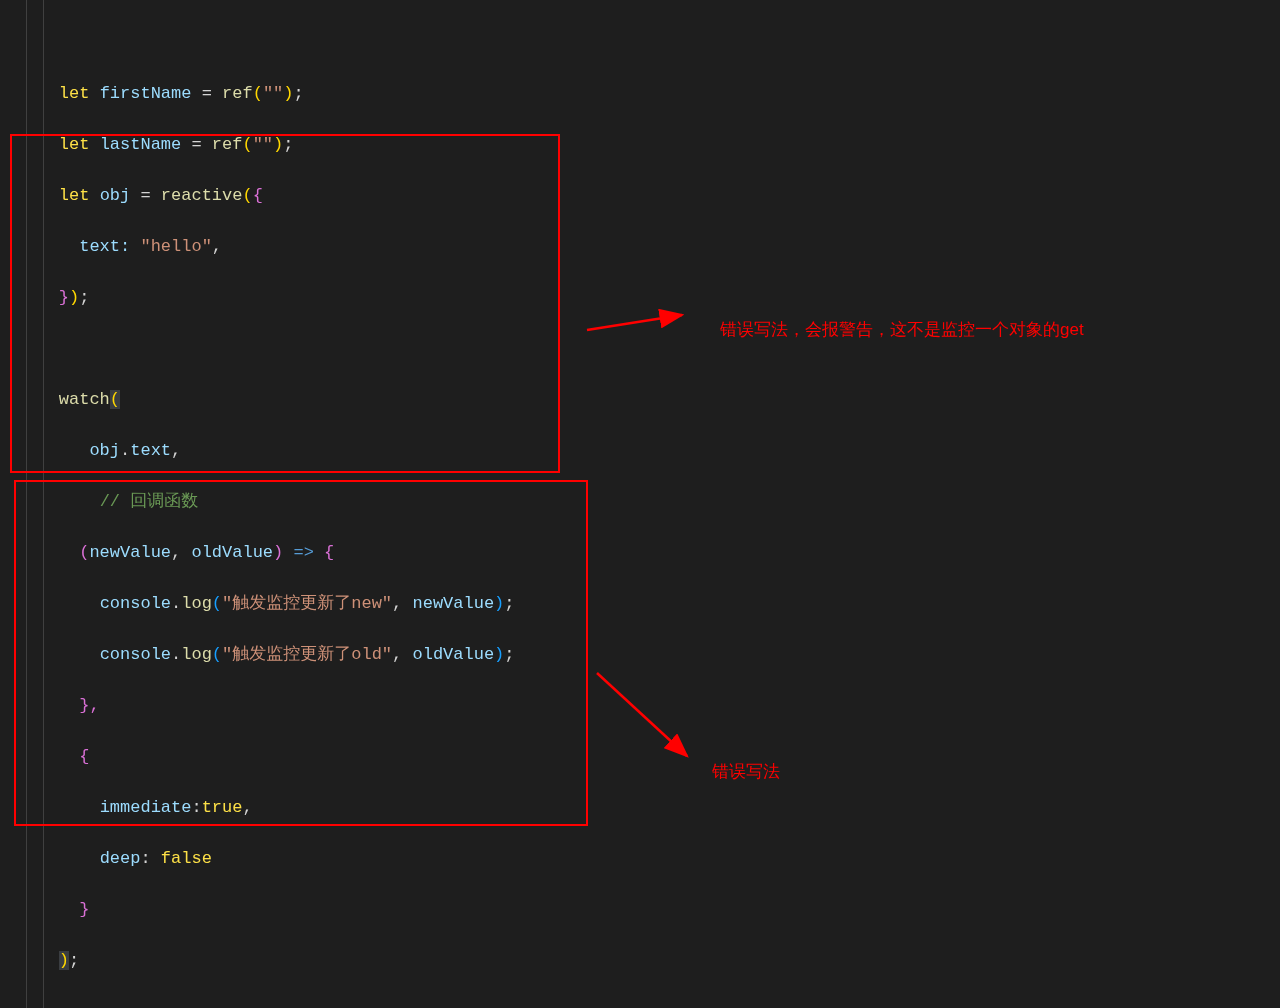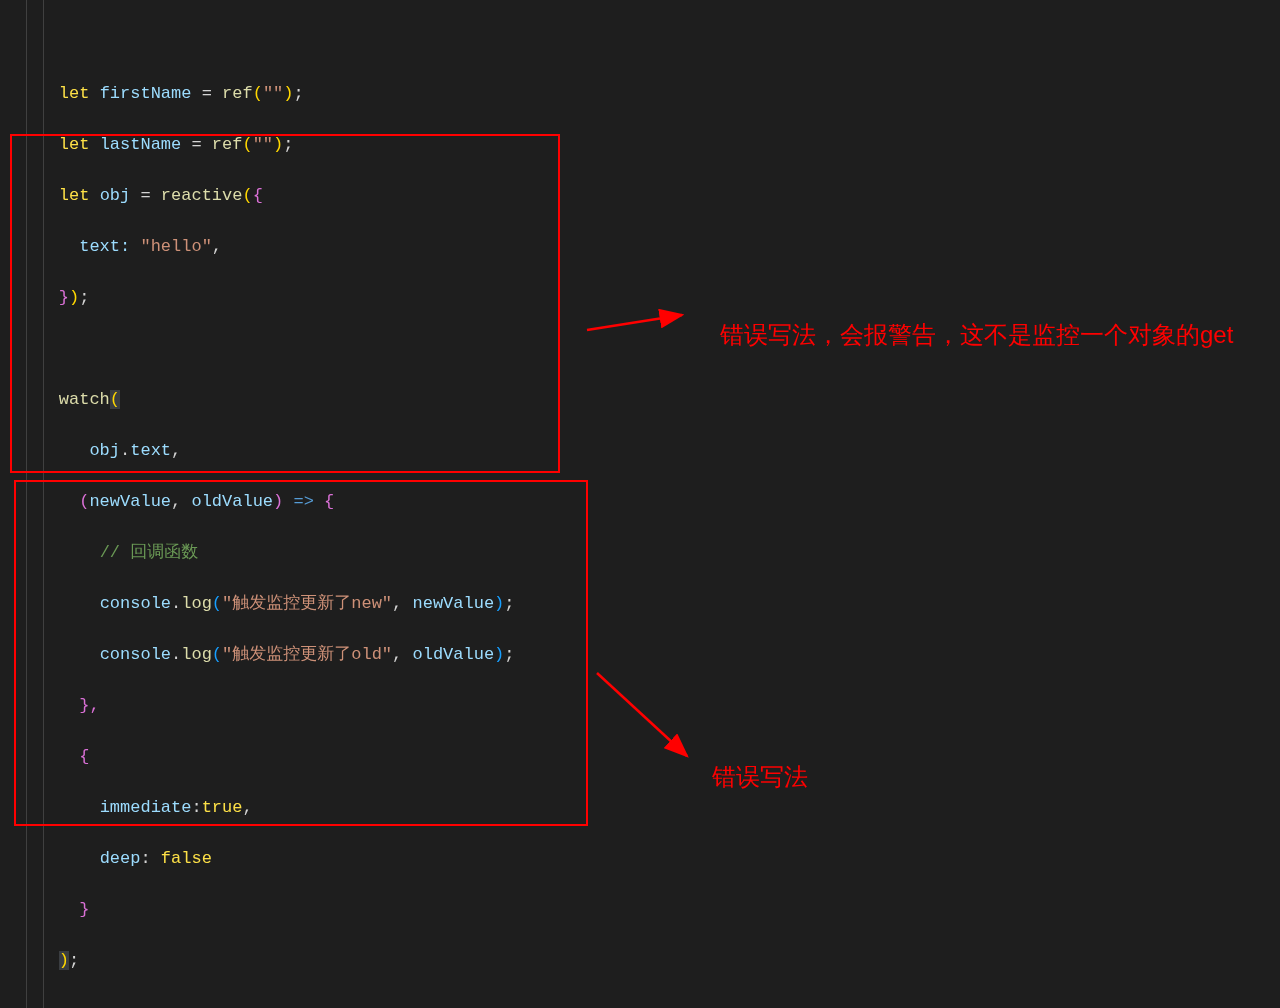--- a/index.html
+++ b/index.html
@@ -45,21 +45,21 @@
 
   .annotation-box {
     position: absolute;
     border: 2px solid #ff0000;
     pointer-events: none;
   }
   .anno-text {
     position: absolute;
     color: #ff0000;
     font-family: "Microsoft YaHei", SimSun, sans-serif;
-    font-size: 24px;
+    font-size: 17px;
     line-height: 1.4;
   }
   .arrow-svg {
     position: absolute;
     pointer-events: none;
   }
   .code-line {
     display: block;
   }
 </style>
@@ -70,22 +70,22 @@
 <div class="guide g1"></div>
 <div class="guide g2"></div>
 <span class="code-line">    <span class="kw-blue">let</span> <span class="var">firstName</span><span class="punct"> = </span><span class="fn">ref</span><span class="bracket-y">(</span><span class="str">""</span><span class="bracket-y">)</span><span class="punct">;</span></span>
 <span class="code-line">    <span class="kw-blue">let</span> <span class="var">lastName</span><span class="punct"> = </span><span class="fn">ref</span><span class="bracket-y">(</span><span class="str">""</span><span class="bracket-y">)</span><span class="punct">;</span></span>
 <span class="code-line">    <span class="kw-blue">let</span> <span class="var">obj</span><span class="punct"> = </span><span class="fn">reactive</span><span class="bracket-y">(</span><span class="bracket-p">{</span></span>
 <span class="code-line">      <span class="var">text:</span> <span class="str">"hello"</span><span class="punct">,</span></span>
 <span class="code-line">    <span class="bracket-p">}</span><span class="bracket-y">)</span><span class="punct">;</span></span>
 <span class="code-line"> </span>
 <span class="code-line">    <span class="fn">watch</span><span class="hl"><span class="bracket-y">(</span></span></span>
 <span class="code-line">       <span class="var">obj</span><span class="punct">.</span><span class="var">text</span><span class="punct">,</span></span>
+<span class="code-line">        <span class="cmt">// 回调函数</span></span>
 <span class="code-line">      <span class="bracket-p">(</span><span class="var">newValue</span><span class="punct">, </span><span class="var">oldValue</span><span class="bracket-p">)</span><span class="arrow"> =&gt; </span><span class="bracket-p">{</span></span>
-<span class="code-line">        <span class="cmt">// 回调函数</span></span>
 <span class="code-line">        <span class="var">console</span><span class="punct">.</span><span class="fn">log</span><span class="bracket-b">(</span><span class="str">"触发监控更新了new"</span><span class="punct">, </span><span class="var">newValue</span><span class="bracket-b">)</span><span class="punct">;</span></span>
 <span class="code-line">        <span class="var">console</span><span class="punct">.</span><span class="fn">log</span><span class="bracket-b">(</span><span class="str">"触发监控更新了old"</span><span class="punct">, </span><span class="var">oldValue</span><span class="bracket-b">)</span><span class="punct">;</span></span>
 <span class="code-line">      <span class="bracket-p">},</span></span>
 <span class="code-line">      <span class="bracket-p">{</span></span>
 <span class="code-line">        <span class="var">immediate</span><span class="punct">:</span><span class="kw-blue">true</span><span class="punct">,</span></span>
 <span class="code-line">        <span class="var underline">deep</span><span class="punct">: </span><span class="kw-blue">false</span></span>
 <span class="code-line">      <span class="bracket-p">}</span></span>
 <span class="code-line">    <span class="hl"><span class="bracket-y">)</span></span><span class="punct">;</span></span>
 <span class="code-line"> </span>
 

